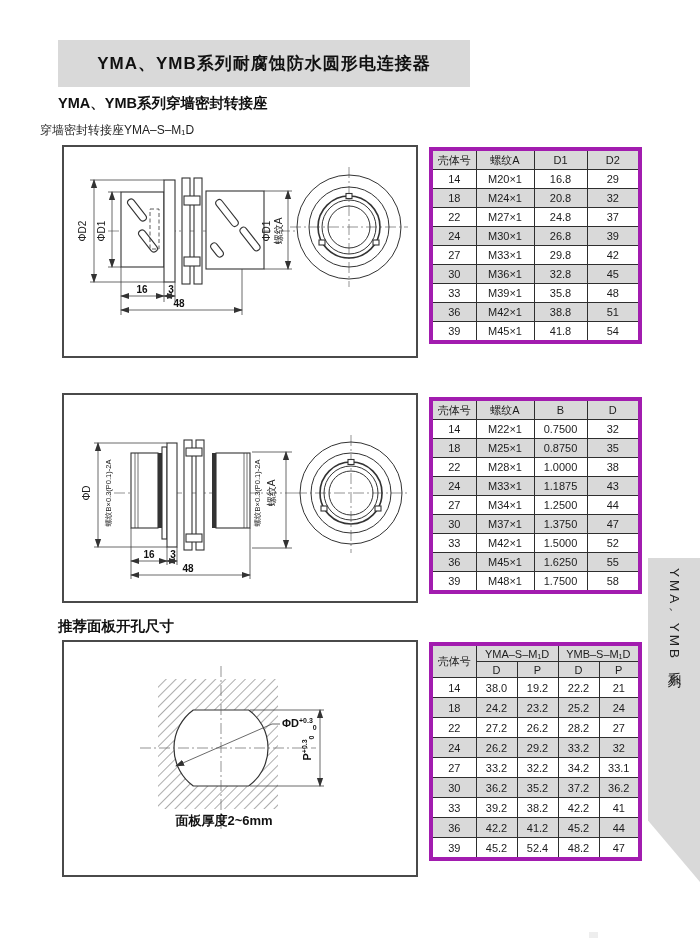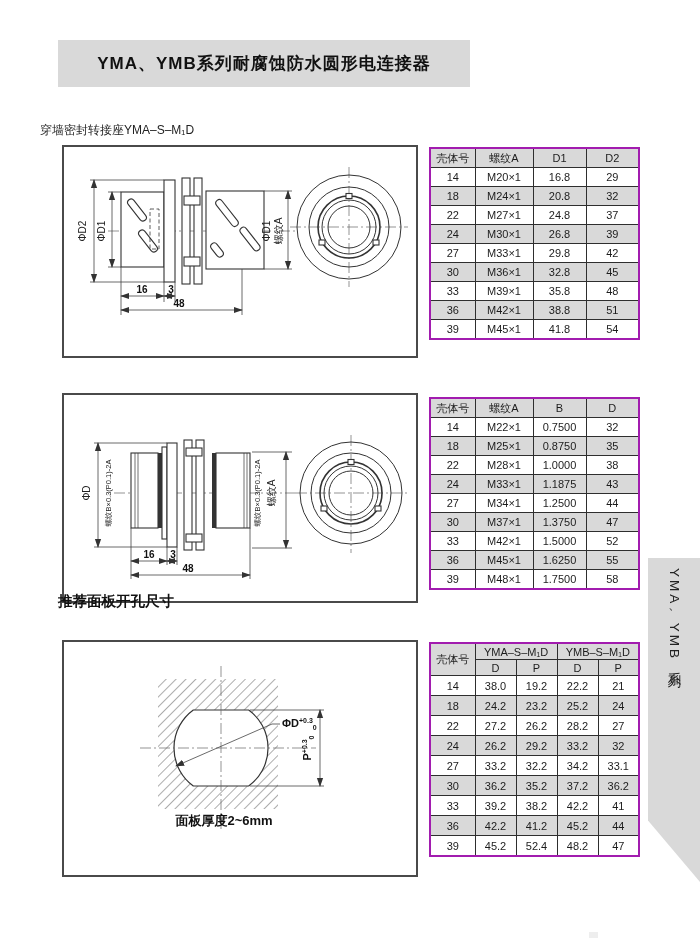--- a/index.html
+++ b/index.html
@@ -19,21 +19,21 @@
   #box1 { top:145px; height:213px; }
   #box2 { top:393px; height:210px; }
   #box3 { top:640px; height:237px; }
   .draw-box svg { display:block; }
 
   table.spec { position:absolute; left:429px; border-collapse:collapse; background:#fff; table-layout:fixed; }
   table.spec th, table.spec td {
     border:1px solid #2e2e2e; text-align:center; vertical-align:middle;
     font-size:11px; font-weight:normal; padding:0; color:#1c1c1c;
   }
-  table.spec { border:2px solid #a21caf; }
+  table.spec { border:4px solid #a21caf; }
   table.spec thead th { background:#d9d9d9; height:18px; }
   table.spec tbody td { height:18px; background:#fff; }
   table.spec tbody tr:nth-child(even) td { background:#d9d9d9; }
   #table1 { top:147px; } #table2 { top:397px; }
   #table3 { top:642px; }
   #table3 thead th { height:15px; }
   #table3 tbody td { height:19px; }
 
   .side-tab {
     position:absolute; left:648px; top:558px; width:52px; height:324px;
@@ -60,20 +60,21 @@
 </style>
 </head>
 <body>
 
 <div class="page">
 
   <div class="header-bar">
     <span>YMA、YMB系列耐腐蚀防水圆形电连接器</span>
   </div>
 
+  <div class="sec-heading" style="top:94px;">YMA、YMB系列穿墙密封转接座</div>
   <div class="sub-label" style="top:122px;">穿墙密封转接座YMA–S–M₁D</div>
 
   <div class="draw-box" id="box1">
     <svg width="352" height="209" viewBox="0 0 352 209">
       <defs>
         <marker id="ar1" viewBox="0 0 10 10" refX="9" refY="5" markerWidth="9" markerHeight="9" orient="auto-start-reverse" markerUnits="userSpaceOnUse">
           <path d="M0,1.5 L10,5 L0,8.5 z" fill="#333"></path>
         </marker>
       </defs>
       <g>
@@ -333,21 +334,21 @@
         </tr>
         <tr>
           <td>39</td>
           <td>M48×1</td>
           <td>1.7500</td>
           <td>58</td>
         </tr>
       </tbody>
   </table>
 
-  <div class="sec-heading" style="top:592px;">推荐面板开孔尺寸</div>
+  <div class="sec-heading" style="top:617px;">推荐面板开孔尺寸</div>
 
   <div class="draw-box" id="box3">
     <svg width="352" height="233" viewBox="0 0 352 233">
       <defs>
         <pattern id="hat" width="7" height="7" patternTransform="rotate(45)" patternUnits="userSpaceOnUse">
           <line x1="0" y1="0" x2="0" y2="7" stroke="#4a4a4a" stroke-width="0.9"></line>
         </pattern>
         <marker id="ar3" viewBox="0 0 10 10" refX="9" refY="5" markerWidth="9" markerHeight="9" orient="auto-start-reverse" markerUnits="userSpaceOnUse">
           <path d="M0,1.5 L10,5 L0,8.5 z" fill="#333"></path>
         </marker>

